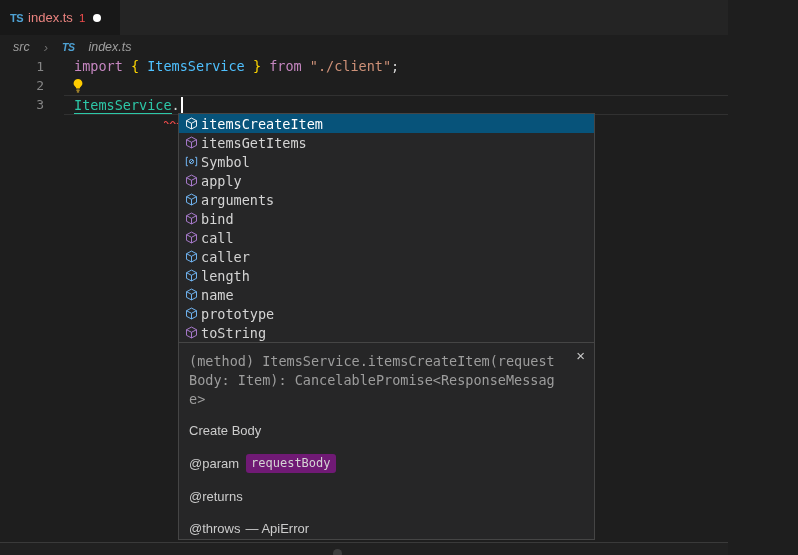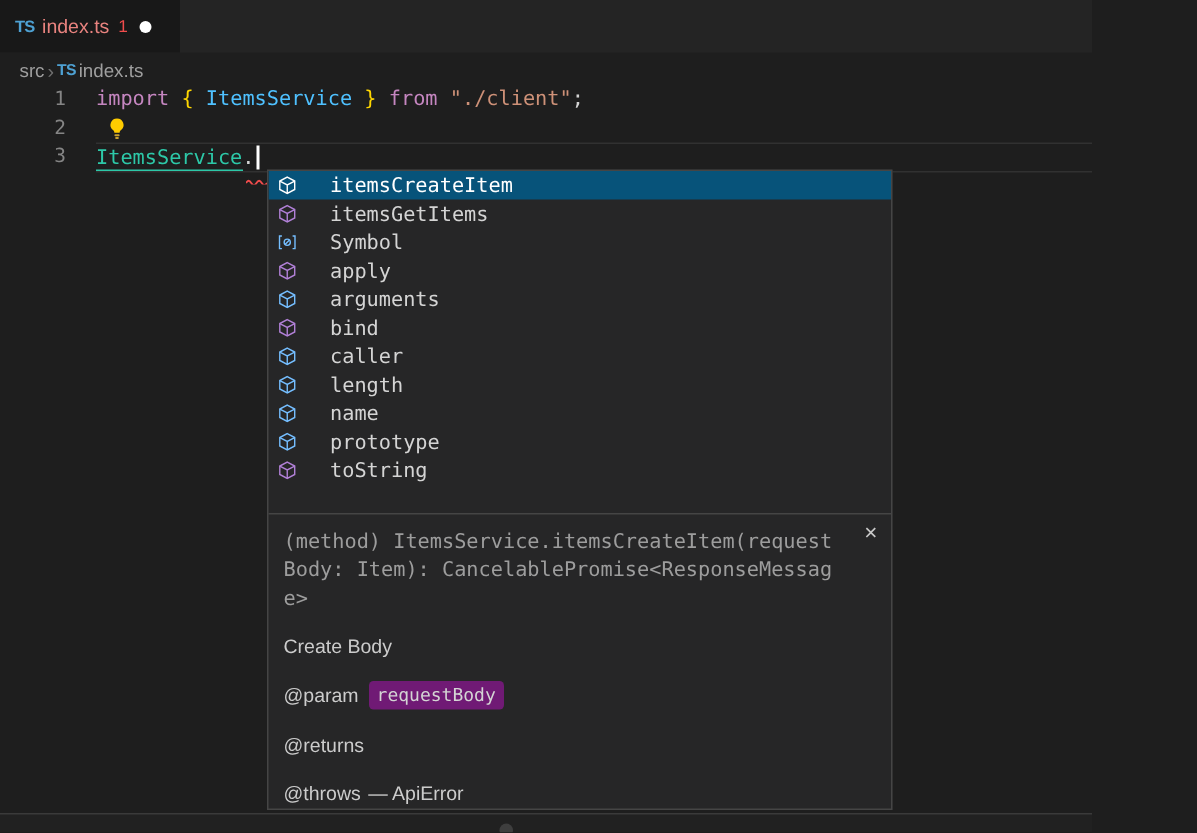--- a/index.html
+++ b/index.html
@@ -10,45 +10,45 @@
   .tabbar{position:absolute;left:0;top:0;width:798px;height:35px;background:#242424;}
   .tab{position:absolute;left:0;top:0;width:120px;height:35px;background:#181818;
        display:flex;align-items:center;padding:0 10px;box-sizing:border-box;gap:5px;cursor:pointer;}
   .ts-badge{font-weight:bold;font-size:11px;color:#4ea1d3;letter-spacing:-.5px;}
   .tab-label{font-size:13px;color:#e9837f;}
   .tab-errors{font-size:11.5px;color:#f14c4c;margin-left:1px;}
   .tab-dot{width:8px;height:8px;border-radius:50%;background:#ffffff;margin-left:3px;}
 
   
   .breadcrumbs{position:absolute;left:13px;top:38px;height:18px;display:flex;align-items:center;
-       gap:2px;font-size:12.5px;color:#9f9f9f;}
+       gap:14px;font-size:12.5px;color:#9f9f9f;font-style:italic;}
   .bc-sep{color:#6f6f6f;font-size:13px;}
   .bc-ts{font-weight:bold;font-size:10.5px;color:#4ea1d3;letter-spacing:-.5px;}
 
   
   .linenum{position:absolute;left:0;width:44px;text-align:right;color:#858585;
        font-size:13px;line-height:19px;font-family:"DejaVu Sans Mono",monospace;}
-  .codeline{position:absolute;left:64px;font-size:13.5px;line-height:19px;white-space:pre;
+  .codeline{position:absolute;left:74px;font-size:13.5px;line-height:19px;white-space:pre;
        color:#d4d4d4;font-family:"DejaVu Sans Mono",monospace;cursor:text;}
   .tok-kw{color:#c586c0;}
   .tok-bracket{color:#ffd700;}
   .tok-import{color:#4fc1ff;}
   .tok-class{color:#2dc8a8;border-bottom:1px solid #2dc8a8;}
   .tok-str{color:#ce9178;}
   .tok-plain{color:#d4d4d4;}
   .cursor{display:inline-block;width:2px;height:16px;background:#ffffff;vertical-align:text-bottom;margin-left:1px;}
   .hline{position:absolute;left:64px;right:0;height:1px;background:#313131;}
   .lightbulb{position:absolute;left:71px;top:78px;width:14px;height:15px;cursor:pointer;}
   .squiggle{position:absolute;left:164px;top:110px;}
 
   
   .suggest{position:absolute;left:178px;top:113px;width:417px;height:427px;box-sizing:border-box;
        background:#262627;border:1px solid #454545;}
   .slist{height:228px;overflow:hidden;}
-  .srow{height:19px;display:flex;align-items:center;padding:0 4px;gap:20px;cursor:pointer;}
+  .srow{height:19px;display:flex;align-items:center;padding:0 4px;gap:1px;cursor:pointer;}
   .srow.sel{background:#07537a;}
   .sicon{width:17px;height:16px;display:flex;align-items:center;justify-content:center;flex:none;}
   .sicon svg{display:block;}
   .sicon[data-kind="method"]{color:#b180d7;}
   .sicon[data-kind="field"]{color:#75beff;}
   .sicon[data-kind="variable"]{color:#75beff;}
   .srow.sel .sicon{color:#ffffff;}
   .slabel{font-family:"DejaVu Sans Mono",monospace;font-size:13.5px;color:#d4d4d4;white-space:pre;}
   .srow.sel .slabel{color:#ffffff;}
 
@@ -168,20 +168,29 @@
       <div class="srow">
         <span class="sicon" data-kind="method">
             <svg viewBox="0 0 16 16" width="15" height="15">
               <path fill="none" stroke="currentColor" d="M8 2.2 13.3 5v6L8 13.8 2.7 11V5z"></path>
               <path fill="none" stroke="currentColor" d="M2.7 5 8 7.8 13.3 5M8 7.8v6"></path>
             </svg>
           </span>
         <span class="slabel">bind</span>
       </div>
       <div class="srow">
+        <span class="sicon" data-kind="method">
+            <svg viewBox="0 0 16 16" width="15" height="15">
+              <path fill="none" stroke="currentColor" d="M8 2.2 13.3 5v6L8 13.8 2.7 11V5z"></path>
+              <path fill="none" stroke="currentColor" d="M2.7 5 8 7.8 13.3 5M8 7.8v6"></path>
+            </svg>
+          </span>
+        <span class="slabel">call</span>
+      </div>
+      <div class="srow">
         <span class="sicon" data-kind="field">
             <svg viewBox="0 0 16 16" width="15" height="15">
               <path fill="none" stroke="currentColor" d="M8 2.2 13.3 5v6L8 13.8 2.7 11V5z"></path>
               <path fill="none" stroke="currentColor" d="M2.7 5 8 7.8 13.3 5M8 7.8v6"></path>
             </svg>
           </span>
         <span class="slabel">caller</span>
       </div>
       <div class="srow">
         <span class="sicon" data-kind="field">

